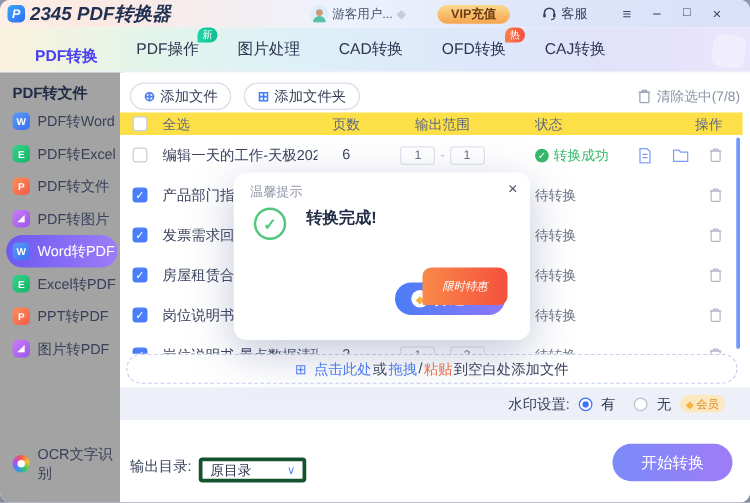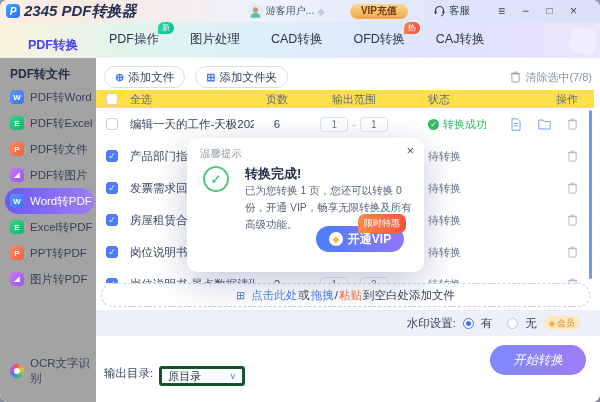--- a/index.html
+++ b/index.html
@@ -103,35 +103,35 @@
   .radio.sel::after{content:"";position:absolute;inset:2px;background:#3f73f5;border-radius:50%;}
   .rlabel{margin-right:8px;}
   .member{height:14px;padding:0 5px;border-radius:7px;background:#fbe7c0;color:#e08a1e;font-size:9px;
     display:flex;align-items:center;gap:2px;cursor:pointer;}
   .member .dm{color:#f5b23c;font-size:8px;}
 
   .outrow{position:absolute;top:308px;left:8px;display:flex;align-items:flex-start;gap:6px;font-size:11.5px;color:#39425c;}
   .select{width:86px;height:20px;border:3px solid #14532d;border-radius:3px;background:#fff;box-sizing:border-box;
     display:flex;align-items:center;justify-content:space-between;padding:0 6px;font-size:11px;color:#2b3349;cursor:pointer;}
   .chev{color:#4a7df7;font-size:9px;}
-  .startbtn{position:absolute;top:287px;right:14px;width:96px;height:30px;border-radius:15px;cursor:pointer;
+  .startbtn{position:absolute;top:297px;right:14px;width:96px;height:30px;border-radius:15px;cursor:pointer;
     background:linear-gradient(90deg,#7b8bfa,#9f7cf8);color:#fff;font-size:12.5px;
-    display:flex;align-items:center;justify-content:center;font-style:italic;}
+    display:flex;align-items:center;justify-content:center;}
 
   
   .modal{position:absolute;left:187px;top:138px;width:237px;height:134px;background:#fff;border-radius:10px;
     box-shadow:0 10px 35px rgba(90,100,150,.35);z-index:50;}
   .m-title{position:absolute;top:9px;left:13px;font-size:10.5px;color:#8f96a8;}
   .m-close{position:absolute;top:5px;right:10px;font-size:13px;color:#4b5268;cursor:pointer;}
   .m-circle{position:absolute;top:28px;left:16px;width:26px;height:26px;border:2px solid #52c77e;border-radius:50%;
     color:#52c77e;font-size:13px;font-weight:bold;display:flex;align-items:center;justify-content:center;box-sizing:border-box;}
   .m-head{position:absolute;top:27px;left:58px;font-size:13px;font-weight:bold;color:#242e49;}
   .m-body{position:absolute;top:44px;left:58px;width:172px;font-size:10.5px;color:#5a6478;line-height:1.6;}
-  .m-badge{position:absolute;top:76px;right:18px;height:19px;padding:0 6px;border-radius:7px 7px 7px 1px;
-    background:linear-gradient(90deg,#fa8a4a,#f4503d);color:#fff;font-size:9px;display:flex;align-items:center;z-index:2;}
+  .m-badge{position:absolute;top:76px;right:18px;height:30px;padding:0 16px;border-radius:7px 7px 7px 1px;
+    background:linear-gradient(90deg,#fa8a4a,#f4503d);color:#fff;font-size:9px;display:flex;align-items:center;z-index:2;font-style:italic;}
   .m-vip{position:absolute;top:88px;right:20px;width:88px;height:26px;border-radius:13px;cursor:pointer;
     background:linear-gradient(90deg,#4a7df7,#8f77f7);color:#fff;font-size:12px;font-weight:bold;
     display:flex;align-items:center;justify-content:center;gap:5px;}
   .vip-dm{width:14px;height:14px;border-radius:50%;background:#fff;color:#f5b23c;font-size:8px;
     display:flex;align-items:center;justify-content:center;}
 </style>
 </head>
 <body>
 
 <div class="win">
@@ -428,21 +428,20 @@
     </div>
 
     <div class="startbtn">开始转换</div>
   </div>
 
   <div class="modal">
     <div class="m-title">温馨提示</div>
     <div class="m-close">×</div>
     <div class="m-circle">✓</div>
     <div class="m-head">转换完成!</div>
-    <div class="m-body">已为您转换 1 页，您还可以转换 0 份，开通 VIP，畅享无限转换及所有高级功能。</div>
     <div class="m-badge">限时特惠</div>
     <div class="m-vip">
       <span class="vip-dm">◆</span>
       <span>开通VIP</span>
     </div>
   </div>
 
 </div>
 
 </body></html>

